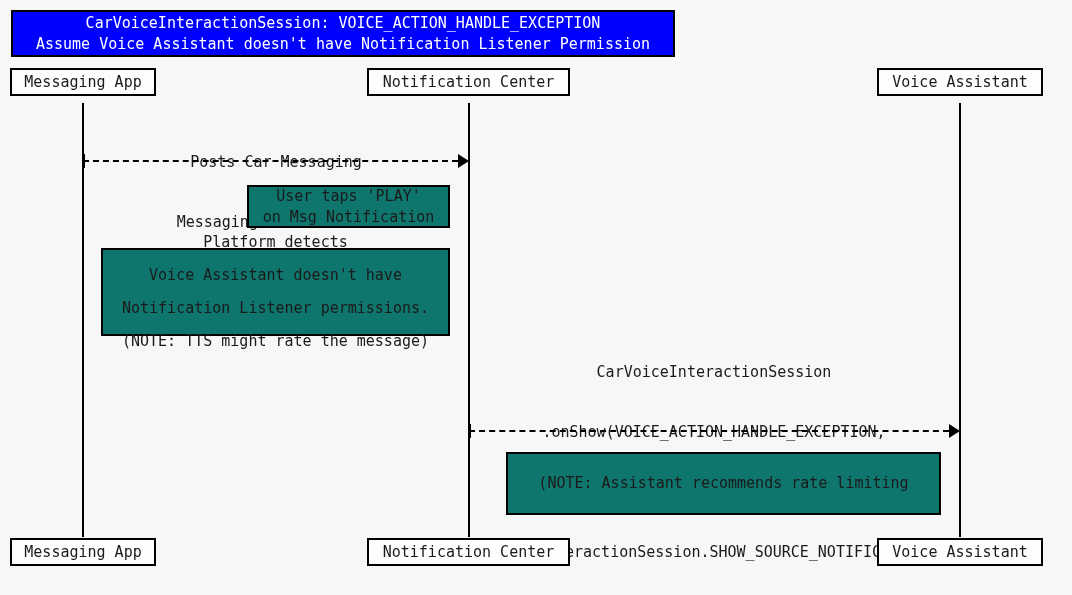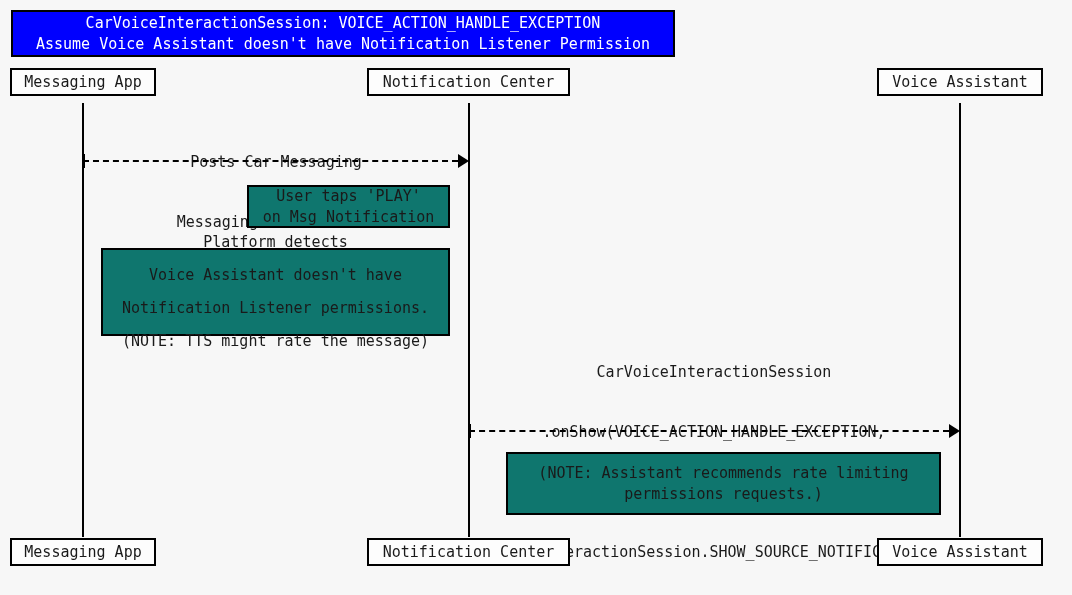--- a/index.html
+++ b/index.html
@@ -172,21 +172,20 @@
   </div>
 
   <div class="arrow-wrap" style="left:469px; top:424px; width:491px;">
     <div class="arrow-tail"></div>
     <div class="arrow-line" style="width:480px;"></div>
     <div class="arrow-head" style="left:480px;"></div>
   </div>
 
   <div class="note" style="left:506px; top:452px; width:435px; height:63px;">
     <span class="nline">(NOTE: Assistant recommends rate limiting</span>
-    <span class="nline">permissions requests.)</span>
   </div>
 
   <div class="participant" style="left:10px; top:538px; width:146px;">
     <span>Messaging App</span>
   </div>
   <div class="participant" style="left:367px; top:538px; width:203px;">
     <span>Notification Center</span>
   </div>
   <div class="participant" style="left:877px; top:538px; width:166px;">
     <span>Voice Assistant</span>

